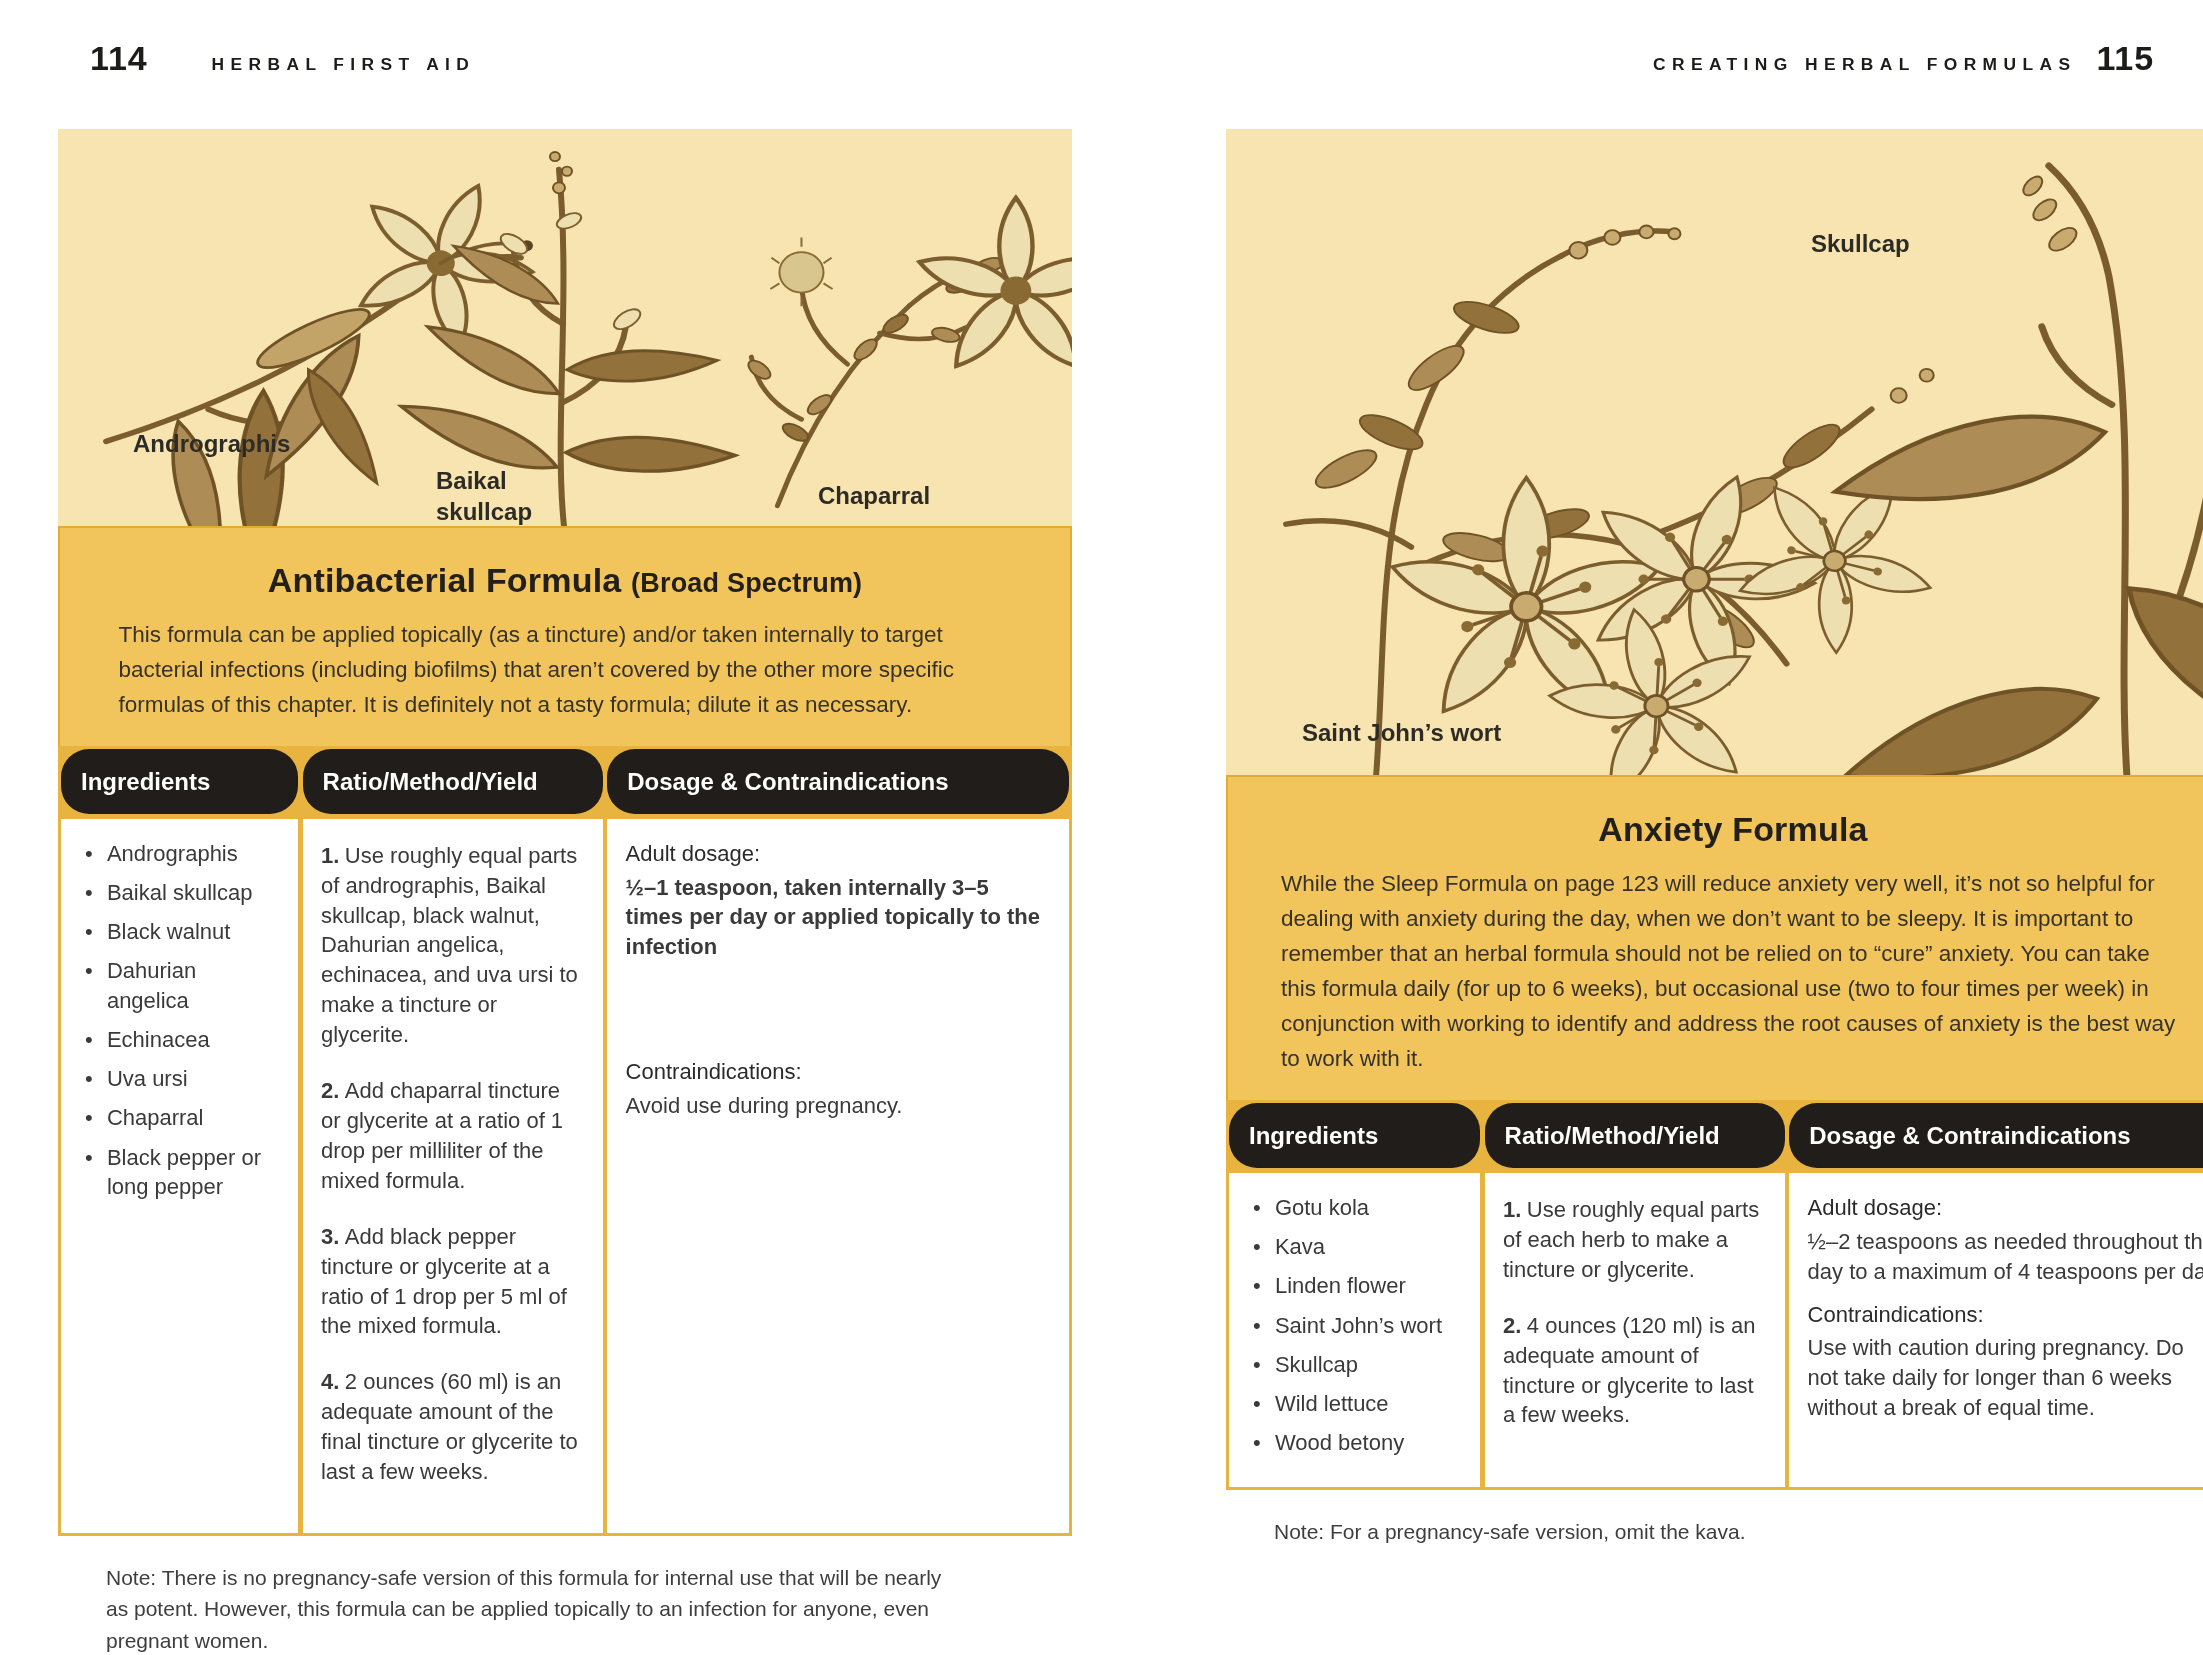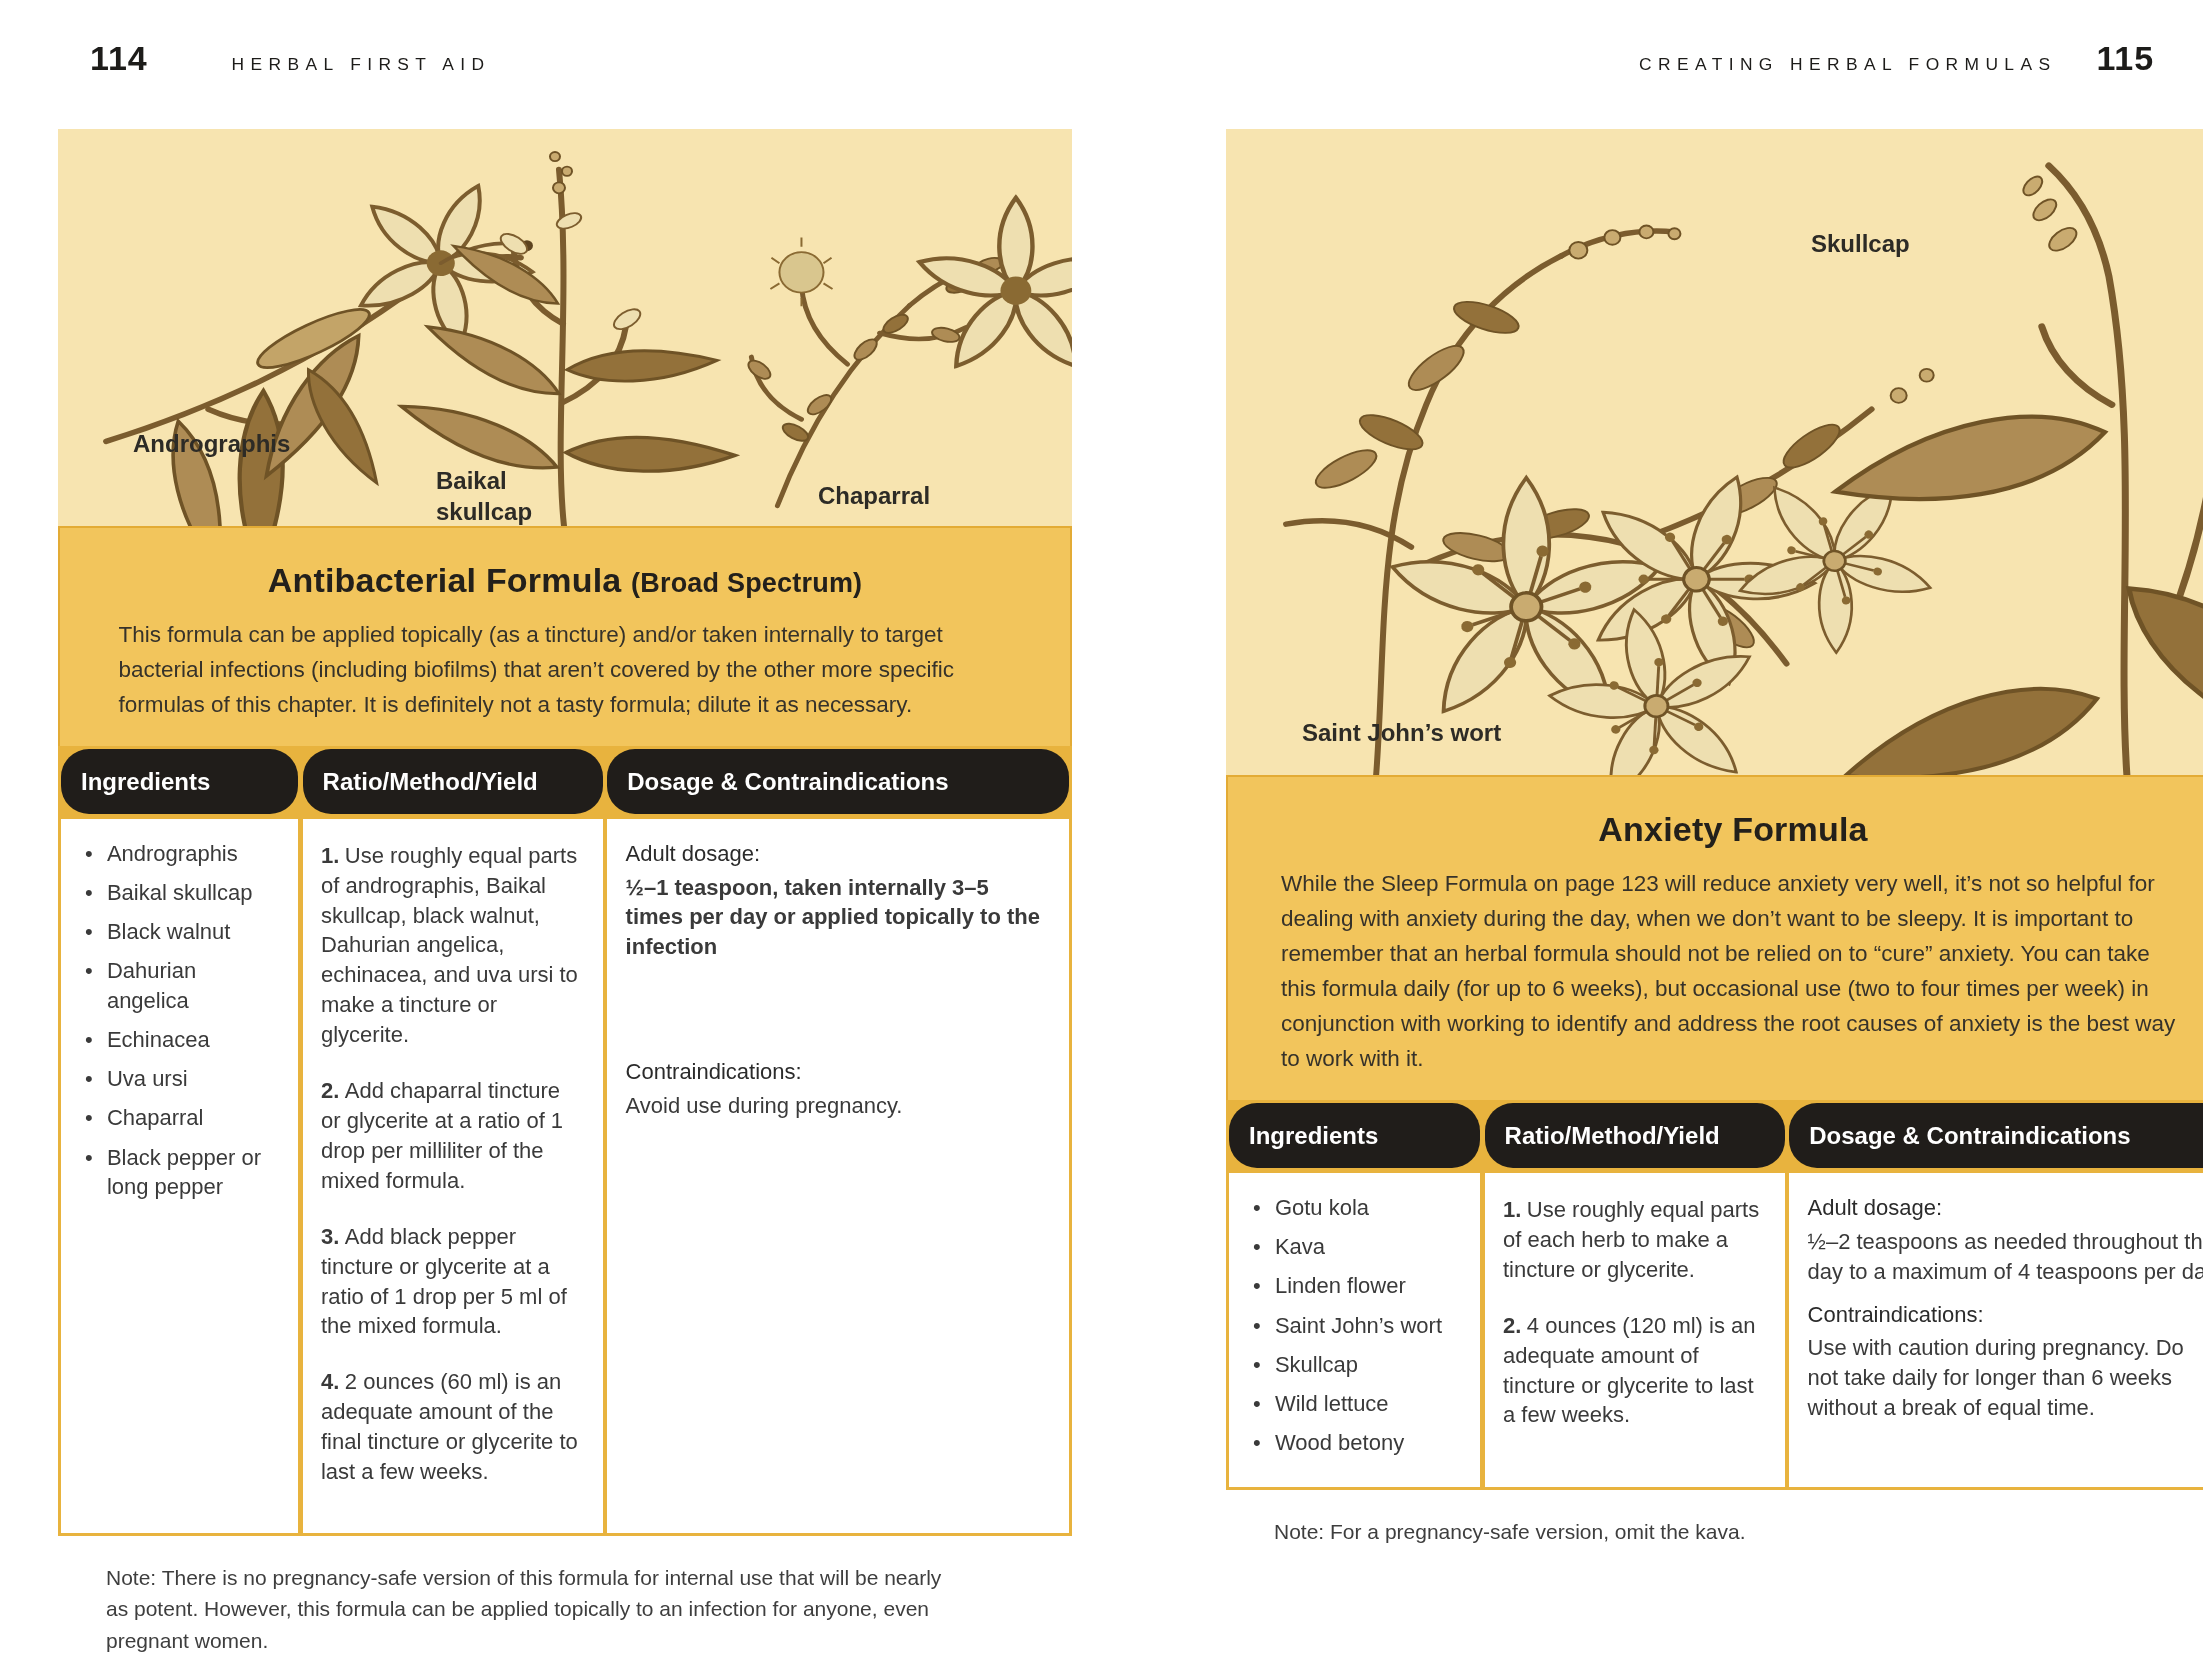--- a/index.html
+++ b/index.html
@@ -4,25 +4,25 @@
 <style>
   * { box-sizing: border-box; }
   html,body { margin:0; padding:0; }
   body {
     width:2204px; height:1656px; position:relative; background:#ffffff;
     font-family:"Liberation Sans", sans-serif; color:#3b3b3b;
     -webkit-font-smoothing:antialiased;
   }
 
   
-  .rh { position:absolute; display:flex; align-items:baseline; gap:40px; color:#1d1c1a; }
+  .rh { position:absolute; display:flex; align-items:baseline; gap:20px; color:#1d1c1a; }
   .rh-left  { left:90px;  top:39px; }
   .rh-right { right:50px; top:39px; }
   .pgnum { font-size:34px; font-weight:800; letter-spacing:0.9px; }
-  .rhead { font-size:17.4px; font-weight:400; letter-spacing:6.4px;padding-left:44px; }
+  .rhead { font-size:17.4px; font-weight:700; letter-spacing:6.4px;padding-left:44px; }
 
   
   .page { position:absolute; width:1014px; }
   .page-left  { left:58px;   top:129px; }
   .page-right { left:1226px; top:129px; }
 
   .illus { position:relative; background:#f7e4b0; overflow:hidden; }
   .illus-left  { height:397px; }
   .illus-right { height:646px; }
   .art { position:absolute; inset:0; width:100%; height:100%; }

